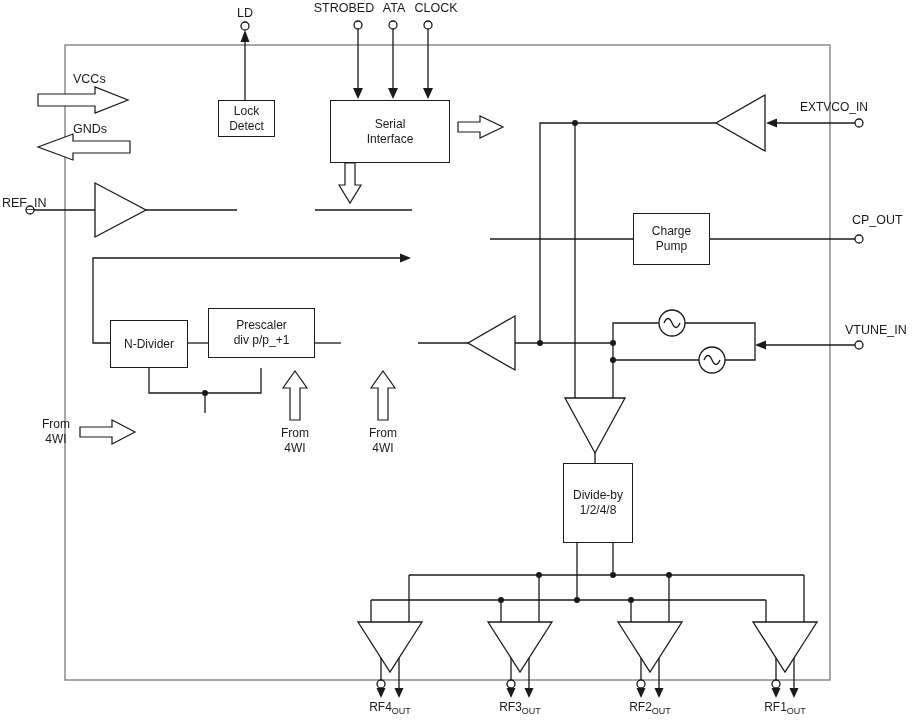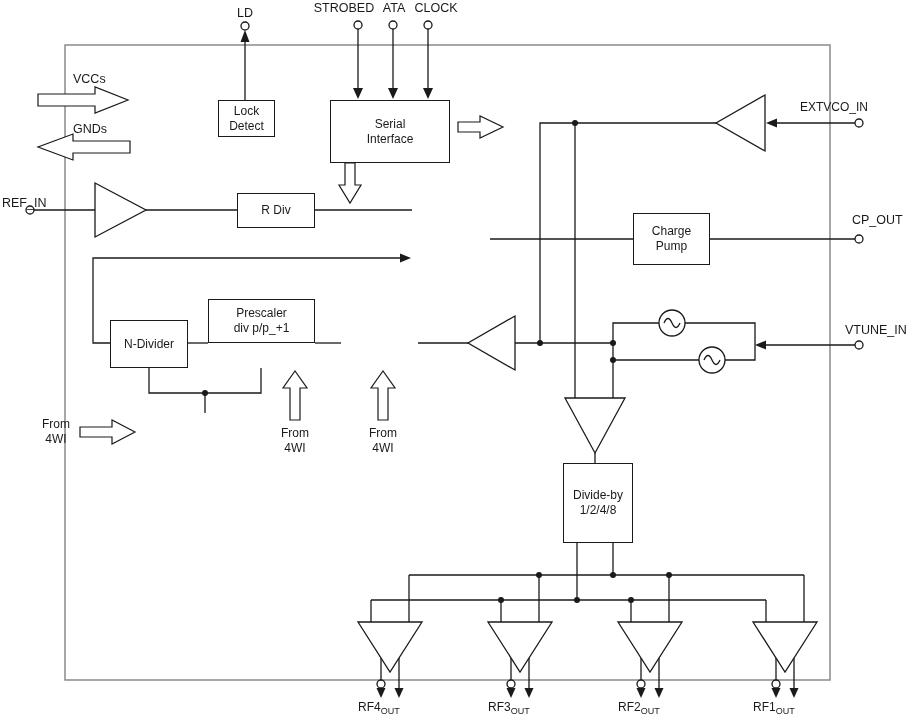--- a/index.html
+++ b/index.html
@@ -11,21 +11,21 @@
   .buf{fill:#ffffff;stroke:#1a1a1a;stroke-width:1.3}
   .term{fill:#ffffff;stroke:#1a1a1a;stroke-width:1.3}
   .dot{fill:#1a1a1a}
   .ha{fill:#ffffff;stroke:#1a1a1a;stroke-width:1.2;stroke-linejoin:miter}
   .chip{fill:none;stroke:#8a8a8a;stroke-width:1.5}
   .box{position:absolute;border:1.4px solid #1a1a1a;background:#fff;box-sizing:border-box;
        display:flex;align-items:center;justify-content:center;text-align:center;
        font-size:12px;line-height:1.25;white-space:pre-line}
   .lbl{position:absolute;font-size:12.5px;line-height:1.25;white-space:pre-line}
   .c{text-align:center}
-  .rflbl{position:absolute;width:64px;font-size:12px;text-align:left}
+  .rflbl{position:absolute;width:64px;font-size:12px;text-align:center}
   .rflbl sub{font-size:9px}
 </style>
 </head>
 <body>
 
 <div class="stage">
 
   <svg width="922" height="720" viewBox="0 0 922 720">
 
     <rect class="chip" x="65" y="45" width="765" height="635"></rect>
@@ -198,25 +198,24 @@
       <polygon class="ah" points="776,698 771.5,688 780.5,688"></polygon>
       <polygon class="ah" points="794,698 789.5,688 798.5,688"></polygon>
       <circle class="term" cx="776" cy="684" r="4"></circle>
     </g>
   </svg>
 
   <div class="box" style="left:218px;top:100px;width:57px;height:37px"><span>Lock
 Detect</span></div>
   <div class="box" style="left:330px;top:100px;width:120px;height:63px"><span>Serial
 Interface</span></div>
-  <div class="box" style="left:237px;top:193px;width:78px;height:35px"><span>R Div</span></div>
   <div class="box" style="left:633px;top:213px;width:77px;height:52px"><span>Charge
 Pump</span></div>
   <div class="box" style="left:110px;top:320px;width:78px;height:48px"><span>N-Divider</span></div>
-  <div class="box" style="left:208px;top:299px;width:107px;height:44px"><span>Prescaler
+  <div class="box" style="left:208px;top:308px;width:107px;height:50px"><span>Prescaler
 div p/p_+1</span></div>
   <div class="box" style="left:563px;top:463px;width:70px;height:80px"><span>Divide-by
 1/2/4/8</span></div>
 
   <div class="lbl c" style="left:232px;top:6px;width:26px">LD</div>
   <div class="lbl c" style="left:305px;top:1px;width:78px">STROBED</div>
   <div class="lbl c" style="left:376px;top:1px;width:36px">ATA</div>
   <div class="lbl c" style="left:408px;top:1px;width:56px">CLOCK</div>
   <div class="lbl" style="left:73px;top:72px">VCCs</div>
   <div class="lbl" style="left:73px;top:122px">GNDs</div>

